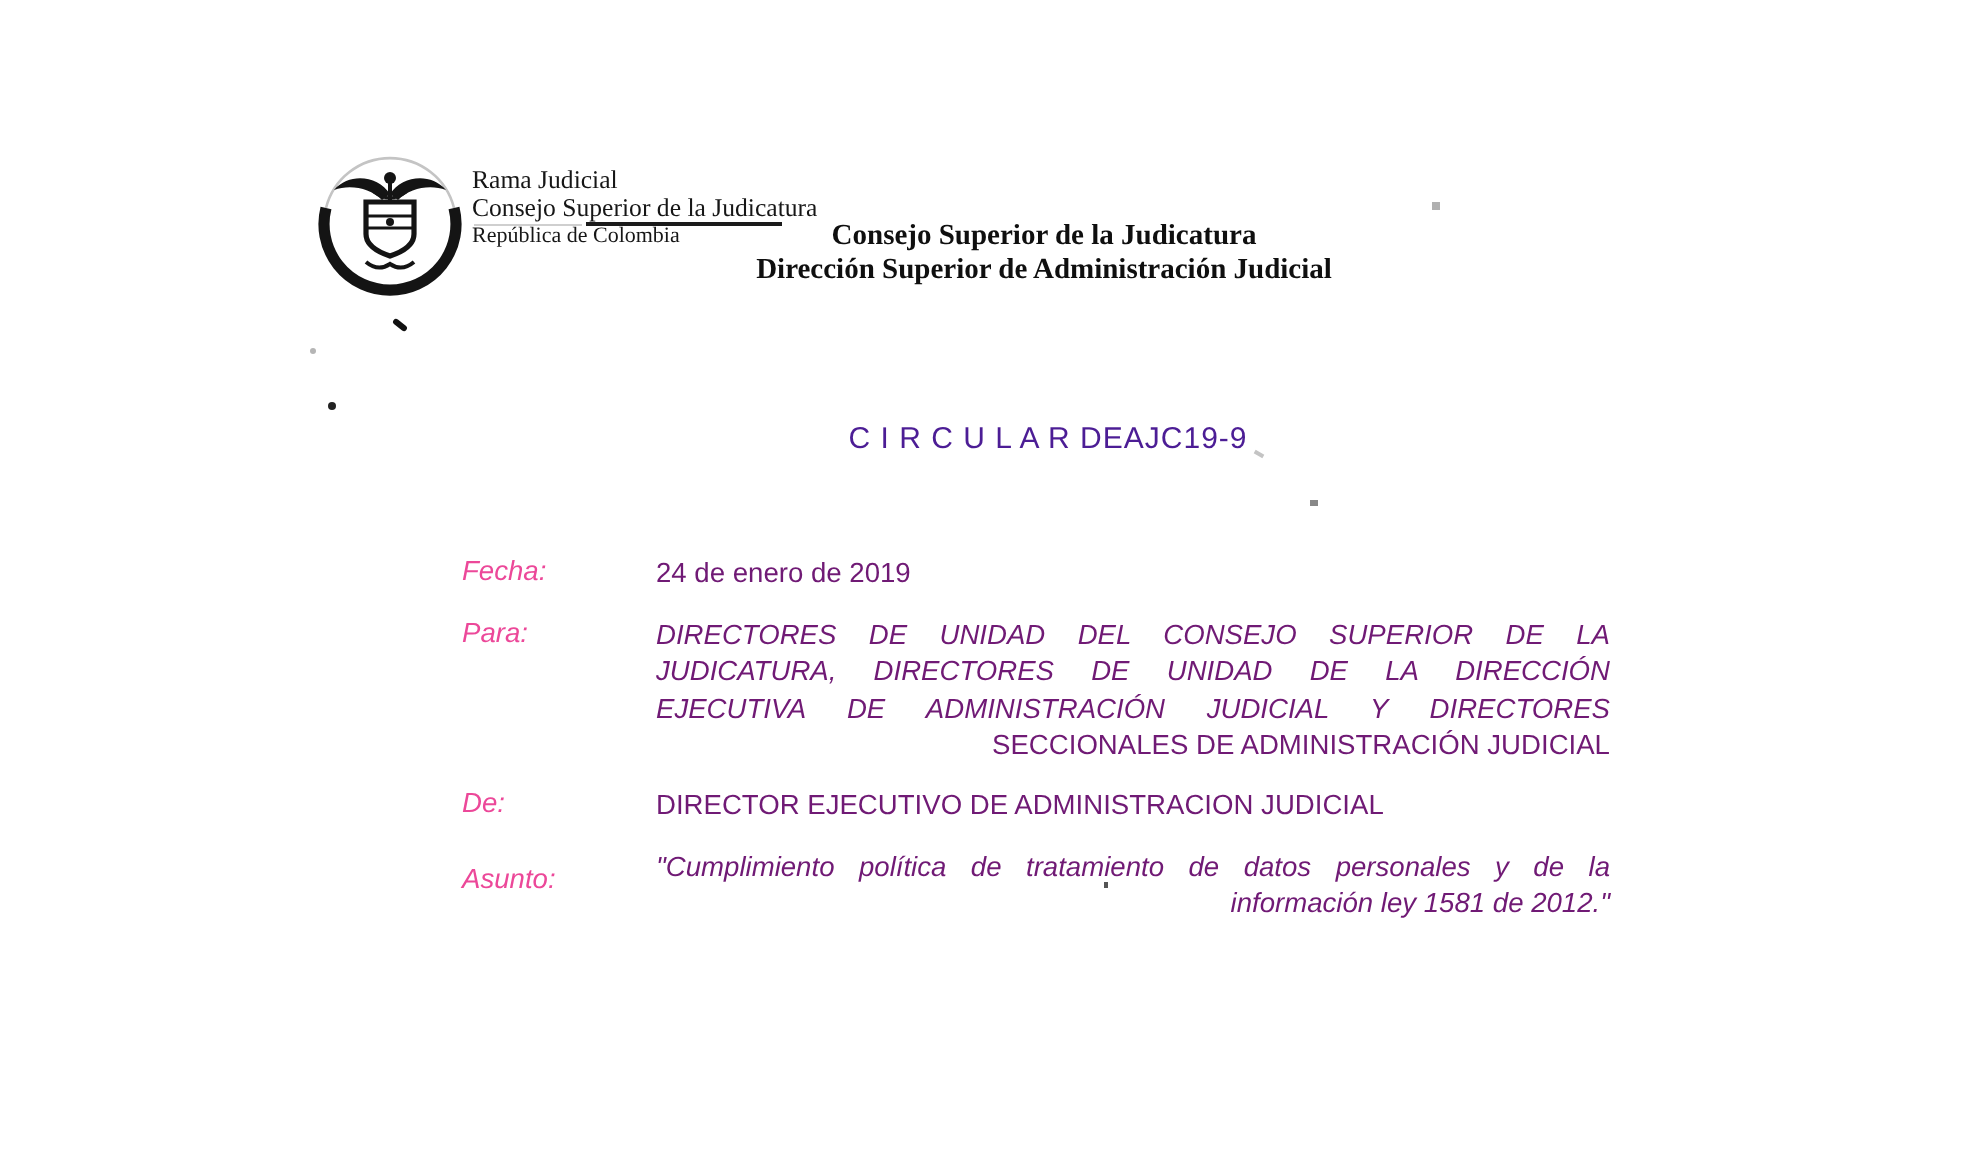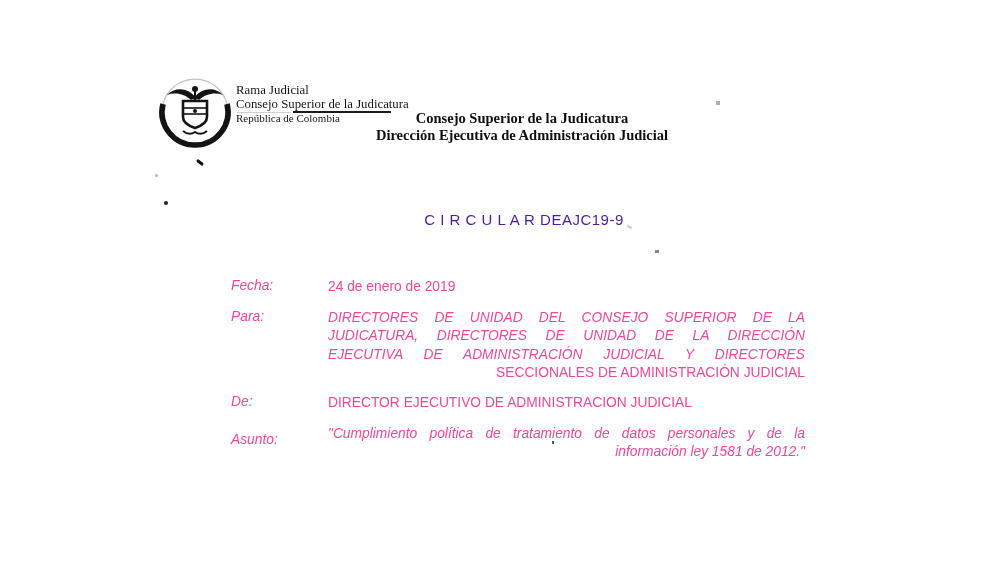--- a/index.html
+++ b/index.html
@@ -72,21 +72,21 @@
     font-size: 13.8px;
     color: #ec4899;
     font-style: italic;
   }
   .f-value {
     position: absolute;
     left: 328px;
     width: 477px;
     font-size: 13.8px;
     line-height: 18.3px;
-    color: #ec4899;
+    color: #701a75;
   }
   .jline { display: block; text-align: justify; text-align-last: justify; font-style: italic; }
   .jline-last { display: block; text-align: right; }
   .asunto { font-style: italic; }
 
   
   .speck { position: absolute; }
   .sp1 { left: 196px; top: 161px; width: 8px; height: 3px; background: #111; transform: rotate(38deg); border-radius: 2px; }
   .sp2 { left: 155px; top: 174px; width: 3px; height: 3px; background: #b5b5b5; border-radius: 50%; }
   .sp3 { left: 164px; top: 201px; width: 4px; height: 4px; background: #222; border-radius: 50%; }
@@ -126,21 +126,21 @@
   <div class="lh-left">
     <div>Rama Judicial</div>
     <div>Consejo Superior de la Judicatura</div>
     <div class="country">República de Colombia</div>
   </div>
   <div class="lh-rule-light"></div>
   <div class="lh-rule"></div>
 
   <div class="lh-center">
     <div>Consejo Superior de la Judicatura</div>
-    <div>Dirección Ejecutiva de Administración Judicial</div>
+    <div>Dirección Superior de Administración Judicial</div>
   </div>
 
   <div class="doc-title">C I R C U L A R  DEAJC19-9</div>
 
   <div class="f-label" style="top:278px">Fecha:</div>
   <div class="f-value" style="top:278px">24 de enero de 2019</div>
 
   <div class="f-label" style="top:309px">Para:</div>
   <div class="f-value" style="top:309px">
     <span class="jline">DIRECTORES DE UNIDAD DEL CONSEJO SUPERIOR DE LA</span>

